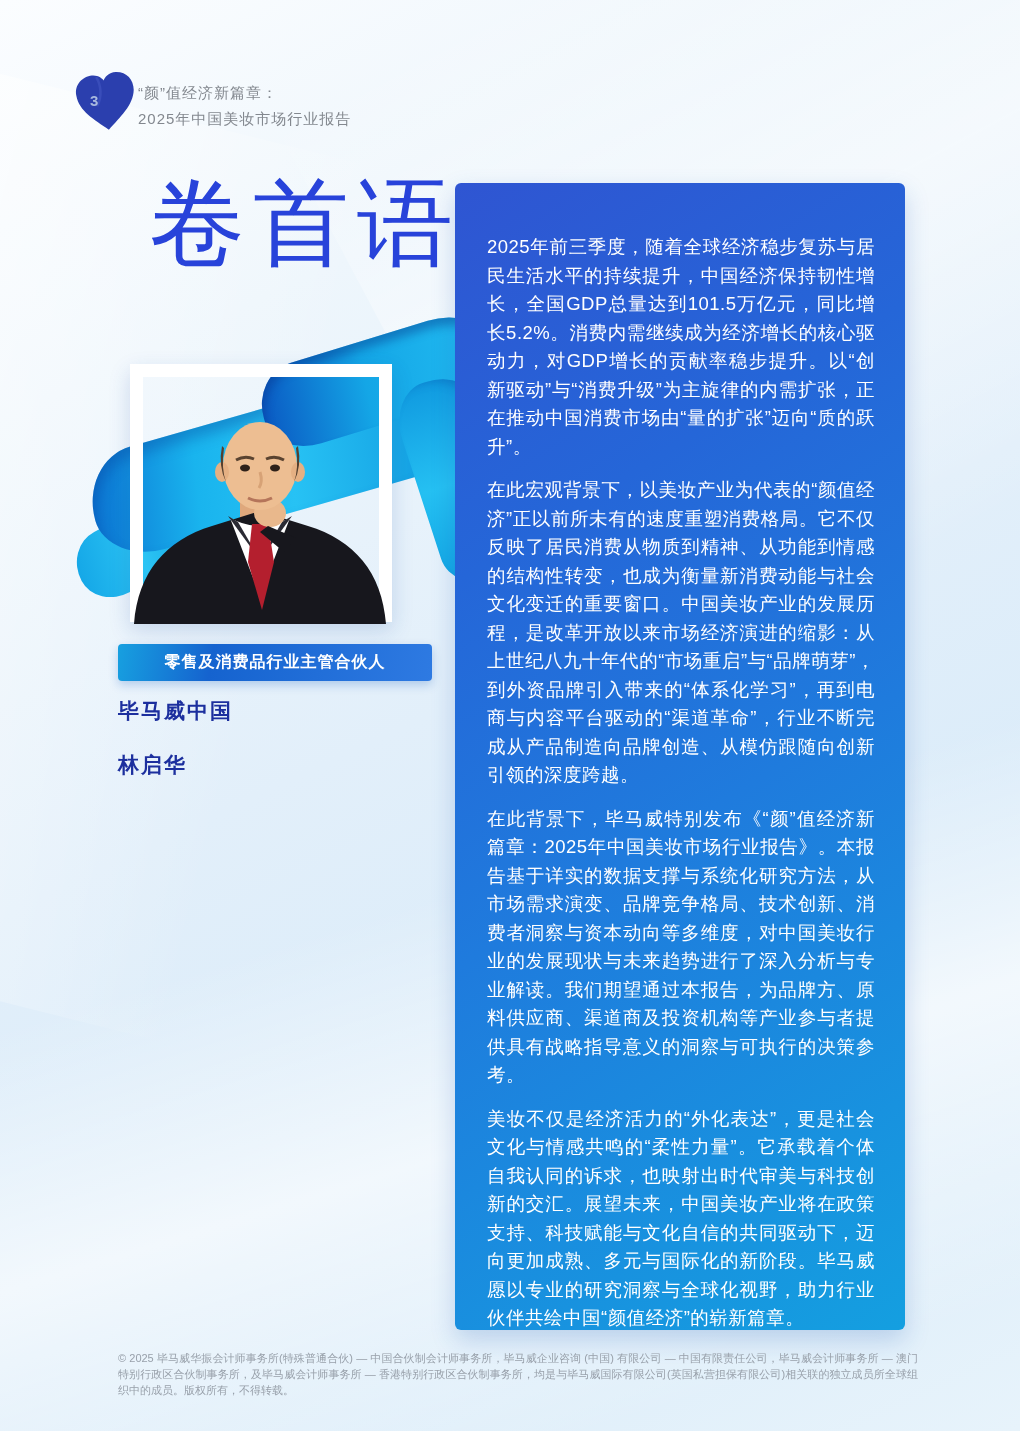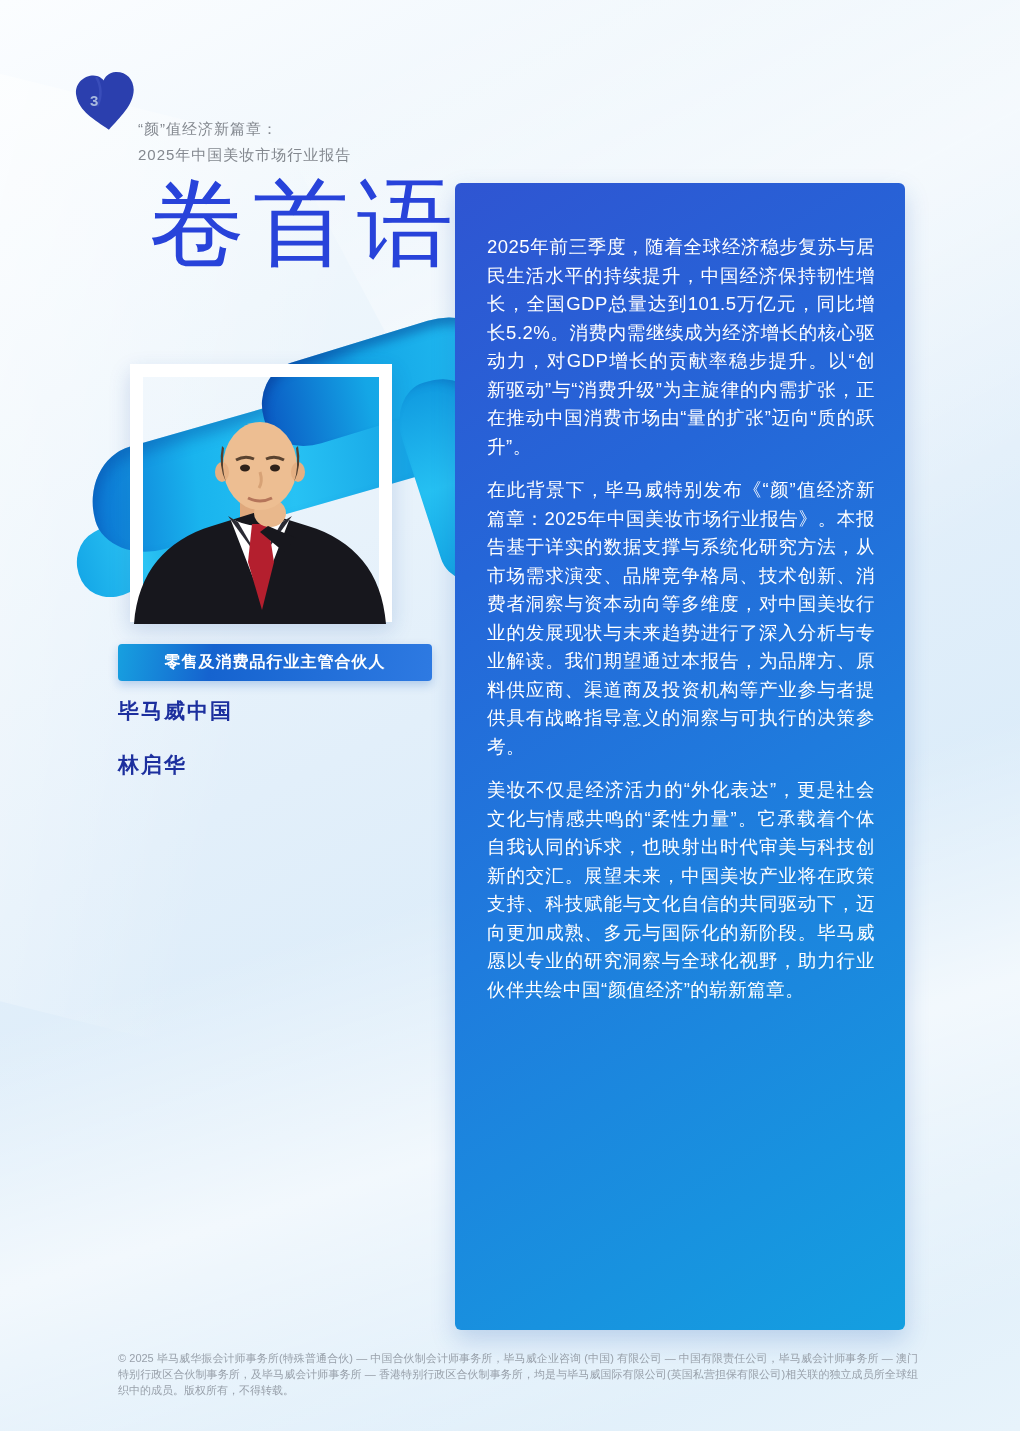--- a/index.html
+++ b/index.html
@@ -26,21 +26,21 @@
   }
 
   
   .hdr-heart{ position:absolute; left:72px; top:70px; width:68px; height:64px; }
   .hdr-heart svg{ width:100%; height:100%; transform:rotate(-6deg); }
   .hdr-heart .pagenum{
     position:absolute; left:18px; top:22px; font-size:15px; color:#a9bade; font-weight:bold;
   }
   .hdr-text{
     position:absolute; left:138px; top:80px; font-size:15px; line-height:26px;
-    color:#83888f; letter-spacing:1px;margin-top:36px;
+    color:#83888f; letter-spacing:1px;
   }
 
   
   .fw-title{
     position:absolute; left:112px; top:160px;
     font-size:96px; font-weight:normal; color:#2843da; letter-spacing:8px;margin-left:37px;
   }
 
   
   .photo-group{ position:absolute; left:88px; top:318px; width:360px; height:335px; }
@@ -166,19 +166,20 @@
       <path d="M130,88 Q142,94 154,88" stroke="#b5755a" stroke-width="3" fill="none"></path>
     </svg>
   </div>
 
   <div class="role-badge">零售及消费品行业主管合伙人</div>
   <div class="author-company">毕马威中国</div>
   <div class="author-name">林启华</div>
 
   <div class="panel">
     <p>2025年前三季度，随着全球经济稳步复苏与居民生活水平的持续提升，中国经济保持韧性增长，全国GDP总量达到101.5万亿元，同比增长5.2%。消费内需继续成为经济增长的核心驱动力，对GDP增长的贡献率稳步提升。以“创新驱动”与“消费升级”为主旋律的内需扩张，正在推动中国消费市场由“量的扩张”迈向“质的跃升”。</p>
+    <p>在此宏观背景下，以美妆产业为代表的“颜值经济”正以前所未有的速度重塑消费格局。它不仅反映了居民消费从物质到精神、从功能到情感的结构性转变，也成为衡量新消费动能与社会文化变迁的重要窗口。中国美妆产业的发展历程，是改革开放以来市场经济演进的缩影：从上世纪八九十年代的“市场重启”与“品牌萌芽”，到外资品牌引入带来的“体系化学习”，再到电商与内容平台驱动的“渠道革命”，行业不断完成从产品制造向品牌创造、从模仿跟随向创新引领的深度跨越。</p>
     <p>在此背景下，毕马威特别发布《“颜”值经济新篇章：2025年中国美妆市场行业报告》。本报告基于详实的数据支撑与系统化研究方法，从市场需求演变、品牌竞争格局、技术创新、消费者洞察与资本动向等多维度，对中国美妆行业的发展现状与未来趋势进行了深入分析与专业解读。我们期望通过本报告，为品牌方、原料供应商、渠道商及投资机构等产业参与者提供具有战略指导意义的洞察与可执行的决策参考。</p>
     <p>美妆不仅是经济活力的“外化表达”，更是社会文化与情感共鸣的“柔性力量”。它承载着个体自我认同的诉求，也映射出时代审美与科技创新的交汇。展望未来，中国美妆产业将在政策支持、科技赋能与文化自信的共同驱动下，迈向更加成熟、多元与国际化的新阶段。毕马威愿以专业的研究洞察与全球化视野，助力行业伙伴共绘中国“颜值经济”的崭新篇章。</p>
   </div>
 
   <p class="footer">© 2025 毕马威华振会计师事务所(特殊普通合伙) — 中国合伙制会计师事务所，毕马威企业咨询 (中国) 有限公司 — 中国有限责任公司，毕马威会计师事务所 — 澳门特别行政区合伙制事务所，及毕马威会计师事务所 — 香港特别行政区合伙制事务所，均是与毕马威国际有限公司(英国私营担保有限公司)相关联的独立成员所全球组织中的成员。版权所有，不得转载。</p>
 
 </div>
 
 </body></html>

